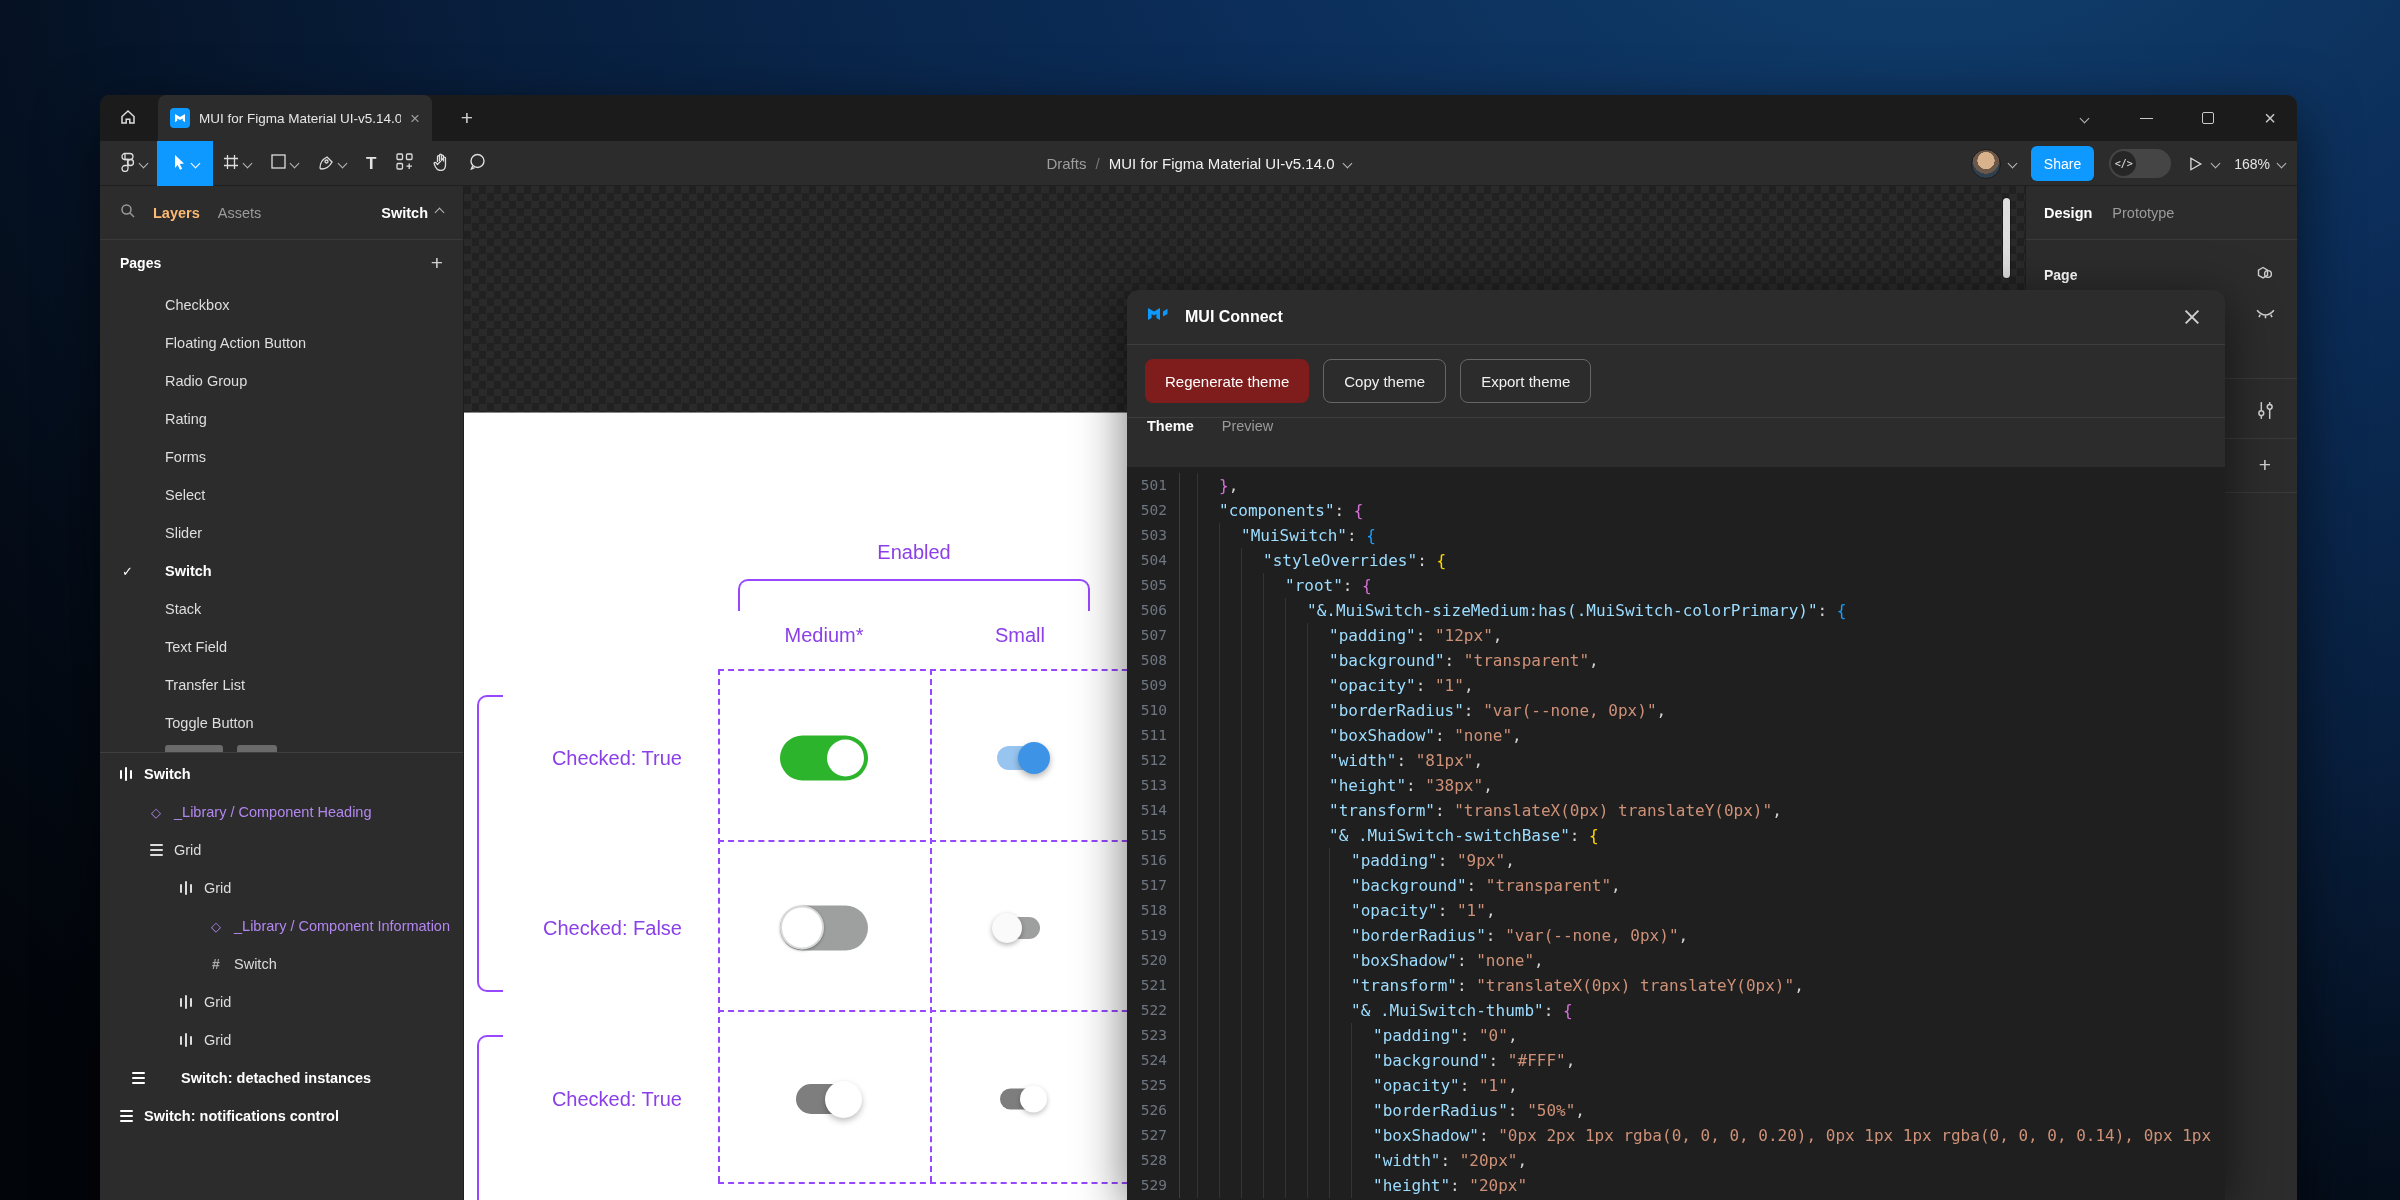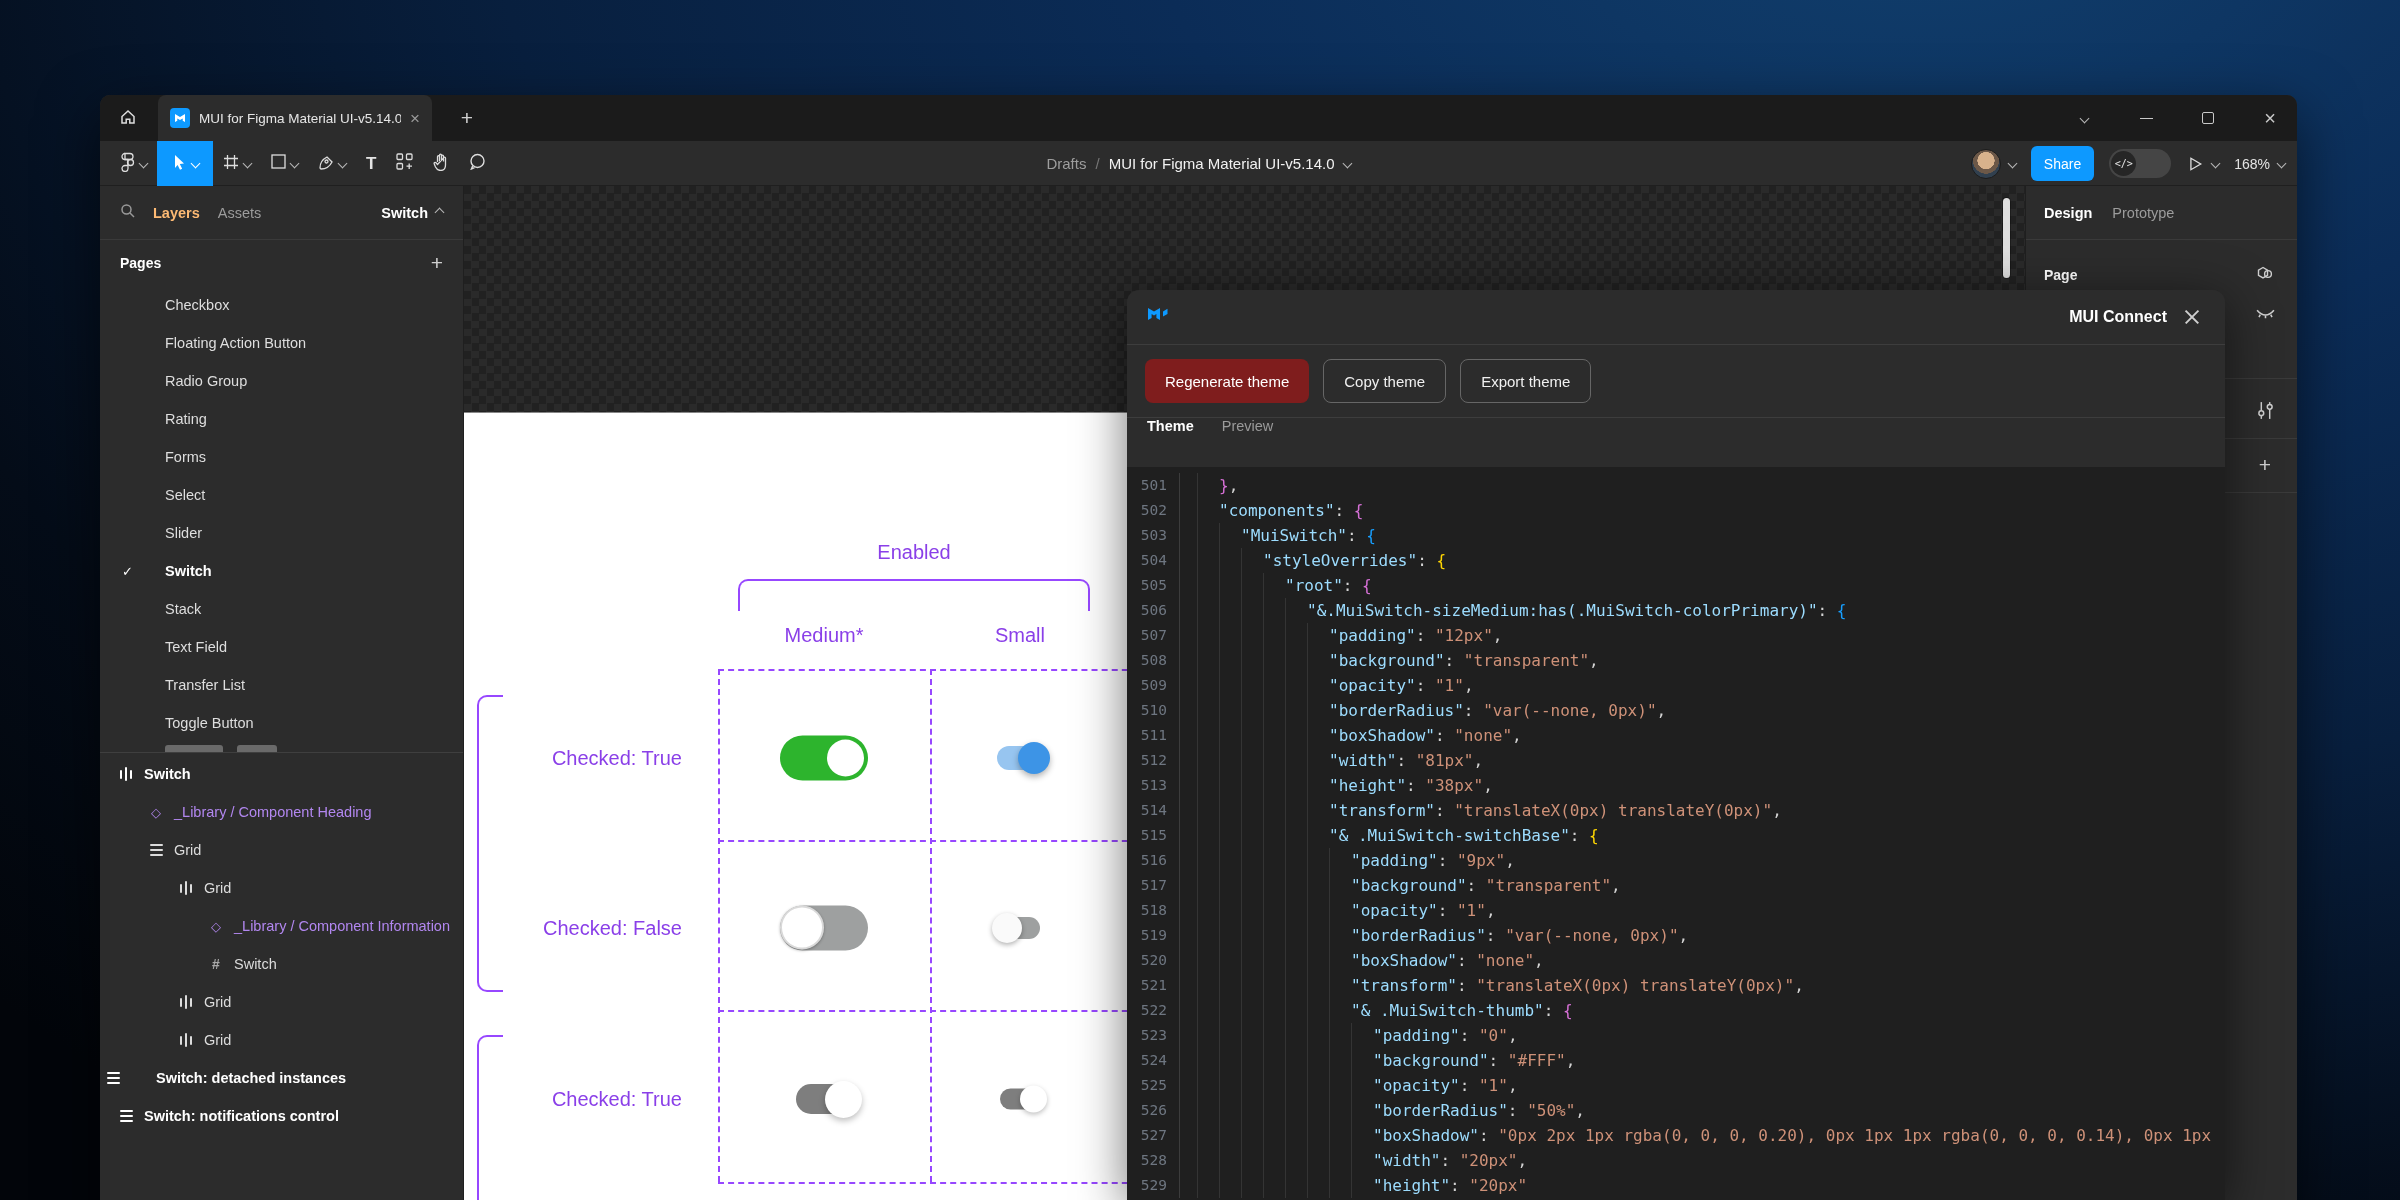--- a/index.html
+++ b/index.html
@@ -141,21 +141,21 @@
   .panel-ic{position:absolute;left:228px;transform:translate(0,-50%);width:22px;height:22px;
     display:flex;align-items:center;justify-content:center;color:#cfcfcf;}
   .panel-div{position:absolute;left:0;right:0;border-top:1px solid #3a3a3a;}
 
   
   .dialog{position:absolute;left:1027px;top:195px;width:1098px;height:910px;background:#2c2c2c;
     border-radius:12px 12px 0 0;box-shadow:0 10px 50px rgba(0,0,0,.55);z-index:10;
     display:flex;flex-direction:column;}
   .dlg-head{height:55px;border-bottom:1px solid #3d3d3d;display:flex;align-items:center;
     padding:0 20px;gap:12px;flex:0 0 55px;}
-  .dlg-title{color:#fff;font-weight:bold;font-size:16px;flex:1;text-align:right;}
+  .dlg-title{color:#fff;font-weight:bold;font-size:16px;flex:1;}
   .dlg-close{width:26px;height:26px;position:relative;}
   .dlg-close::before,.dlg-close::after{content:"";position:absolute;left:4px;top:12px;width:18px;
     height:1.8px;background:#d0d0d0;}
   .dlg-close::before{transform:rotate(45deg);}.dlg-close::after{transform:rotate(-45deg);}
   .dlg-actions{height:72px;display:flex;align-items:center;gap:14px;padding:0 18px;flex:0 0 72px;}
   .btn{height:44px;border-radius:8px;font-size:15px;display:flex;align-items:center;padding:0 20px;
     font-family:inherit;}
   .btn.primary{background:#7f1d1d;color:#fff;border:none;}
   .btn.outline{background:transparent;color:#f0f0f0;border:1px solid #666;}
   .dlg-tabs{height:50px;border-top:1px solid #3d3d3d;display:flex;align-items:flex-start;gap:28px;
@@ -440,21 +440,21 @@
             <div class="layer-row" style="padding-left: 78px;">
               <span class="lyr-ic">
                 <span class="alh">
                   <i></i>
                   <i></i>
                   <i></i>
                 </span>
               </span>
               <span>Grid</span>
             </div>
-            <div class="layer-row lvl0" style="padding-left: 5px; gap: 35px;">
+            <div class="layer-row lvl0" style="padding-left: 30px; gap: 35px;">
               <span class="lyr-ic">
                 <span class="alv">
                   <i></i>
                   <i></i>
                   <i></i>
                 </span>
               </span>
               <span>Switch: detached instances</span>
             </div>
             <div class="layer-row lvl0" style="padding-left: 18px;">

